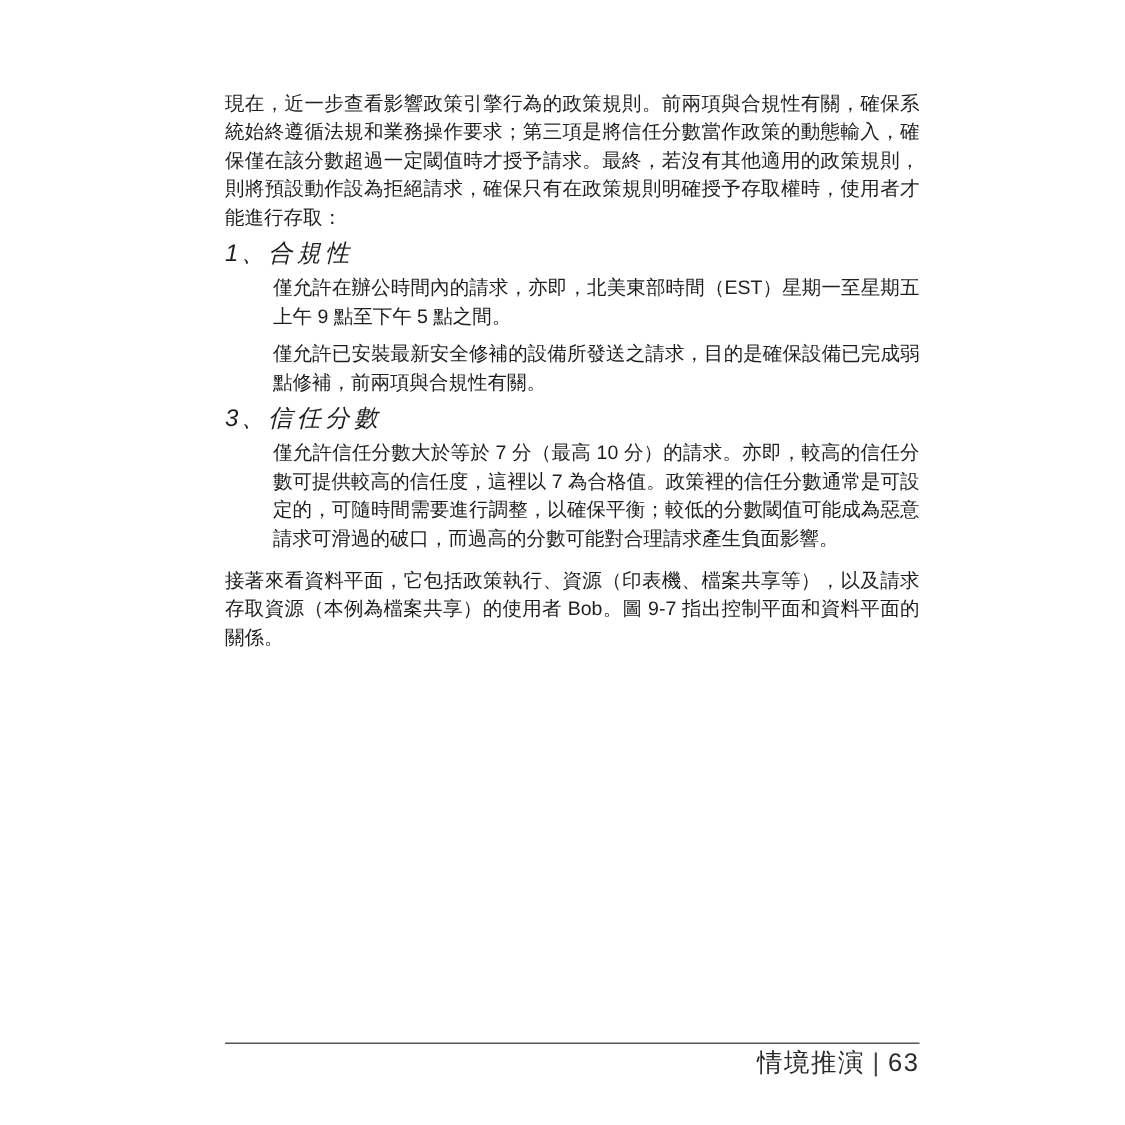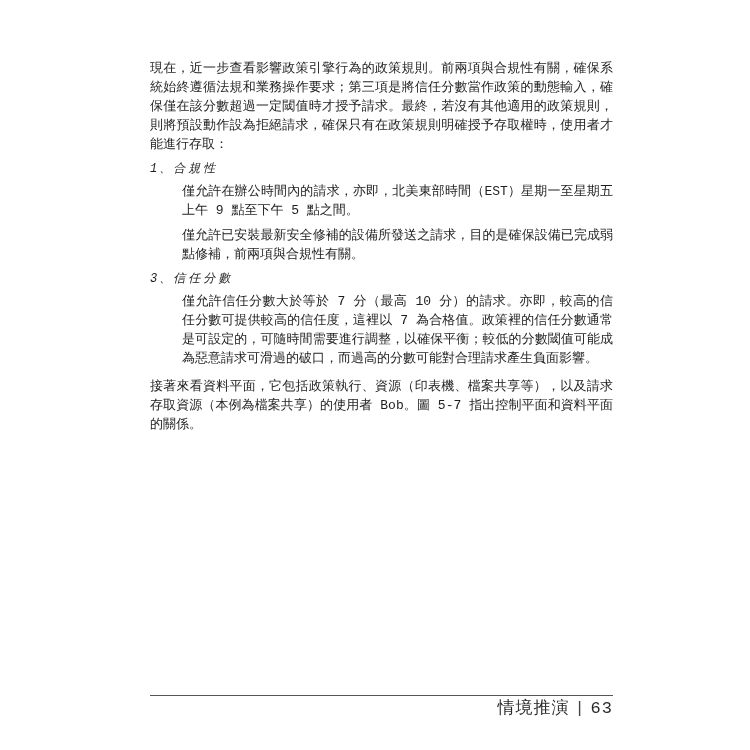--- a/index.html
+++ b/index.html
@@ -6,41 +6,41 @@
     margin: 0;
     padding: 0;
     background: #ffffff;
   }
   .page {
     position: relative;
     width: 750px;
     height: 750px;
     background: #ffffff;
     overflow: hidden;
-    font-family: Liberation Mono, monospace;
+    font-family: Liberation Sans, sans-serif;
     color: #1e1e1e;
   }
   .content {
     position: absolute;
     left: 150px;
     top: 59px;
     width: 463px;
     font-size: 13px;
     line-height: 19px;
     text-align: justify;
   }
   .para {
     margin: 0;
   }
   .rule {
     margin-top: 6px;
   }
   .rule-heading {
     font-style: italic;
-    font-size: 12px;
+    font-size: 16px;
     line-height: 19px;
     margin: 0 0 3px 0;
     text-align: left;
   }
   .rule-num {
     letter-spacing: 2px;
   }
   .rule-title {
     letter-spacing: 3px;
   }
@@ -95,21 +95,21 @@
     </div>
 
     <div class="rule">
       <div class="rule-heading">
         <span class="rule-num">3、</span><span class="rule-title">信任分數</span>
       </div>
       <p class="para rule-body">僅允許信任分數大於等於 7 分（最高 10 分）的請求。亦即，較高的信任分數可提供較高的信任度，這裡以 7 為合格值。政策裡的信任分數通常是可設定的，可隨時間需要進行調整，以確保平衡；較低的分數閾值可能成為惡意請求可滑過的破口，而過高的分數可能對合理請求產生負面影響。</p>
     </div>
 
 
-    <p class="para closing">接著來看資料平面，它包括政策執行、資源（印表機、檔案共享等），以及請求存取資源（本例為檔案共享）的使用者 Bob。圖 5-7 指出控制平面和資料平面的關係。</p>
+    <p class="para closing">接著來看資料平面，它包括政策執行、資源（印表機、檔案共享等），以及請求存取資源（本例為檔案共享）的使用者 Bob。圖 9-7 指出控制平面和資料平面的關係。</p>
 
   </div>
 
   <div class="footer-rule"></div>
 
   <div class="footer-text">
     <span>情境推演</span><span class="footer-divider">|</span><span>63</span>
   </div>
 
 </div>

